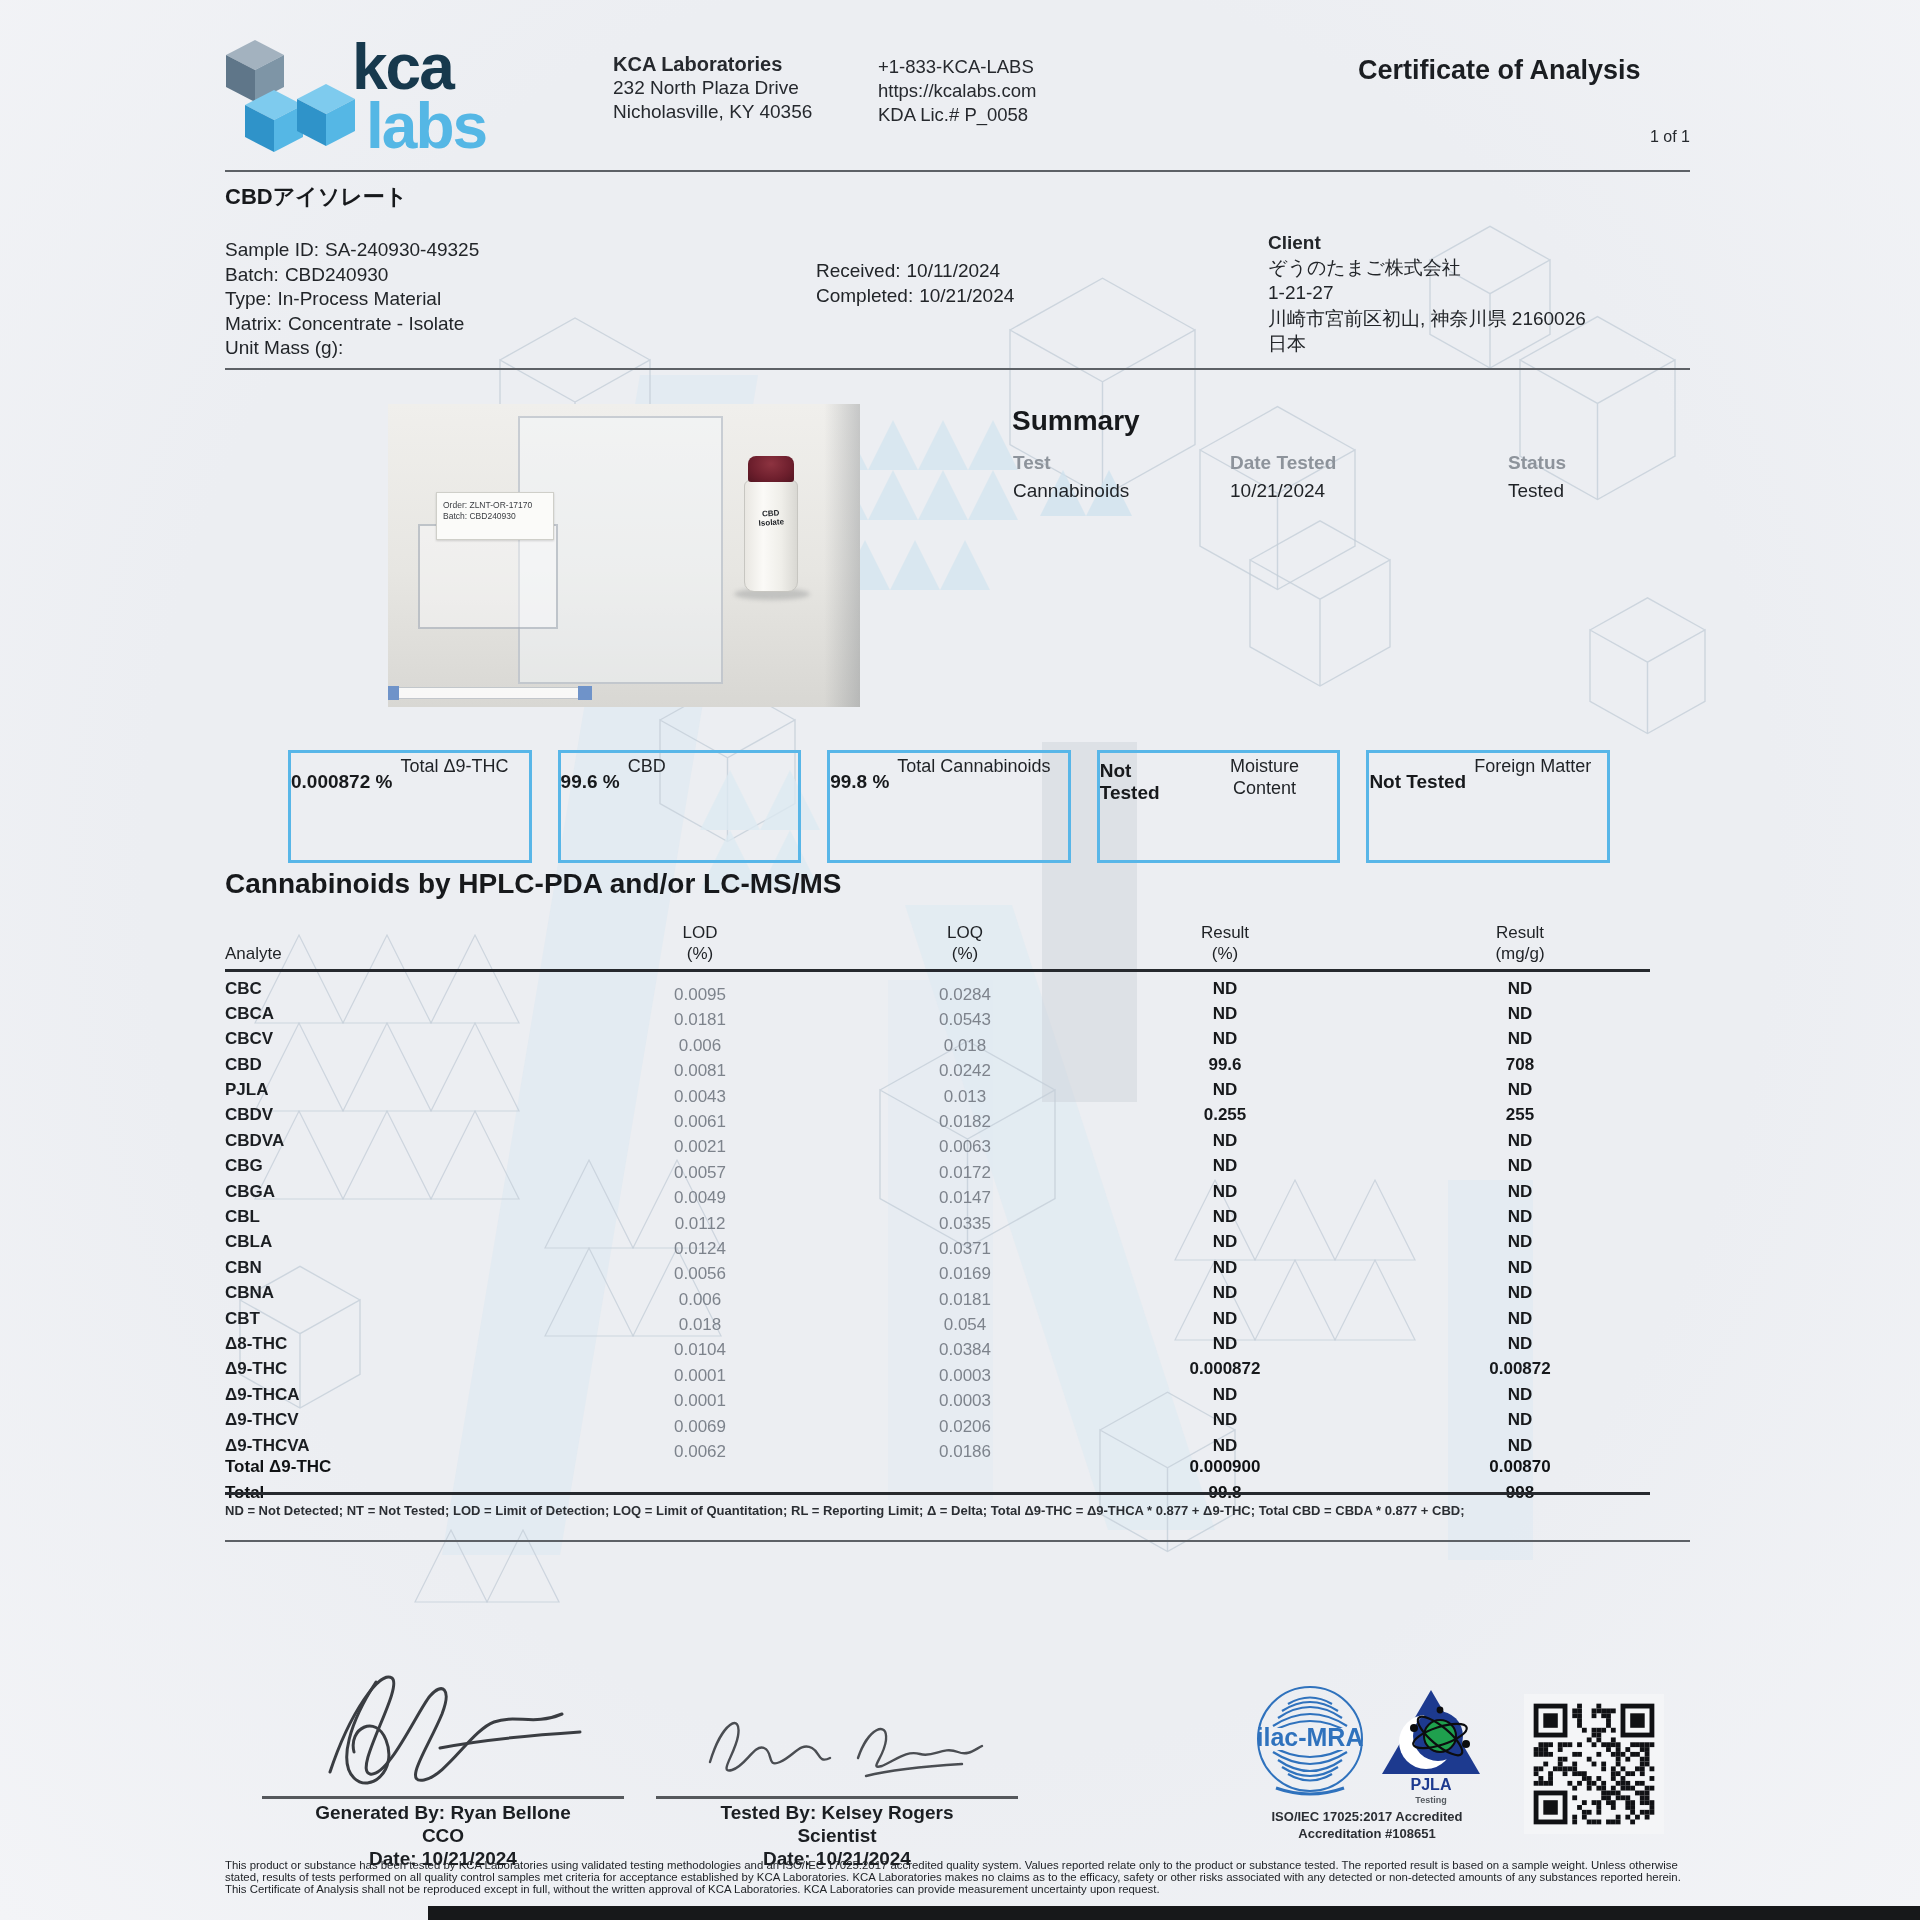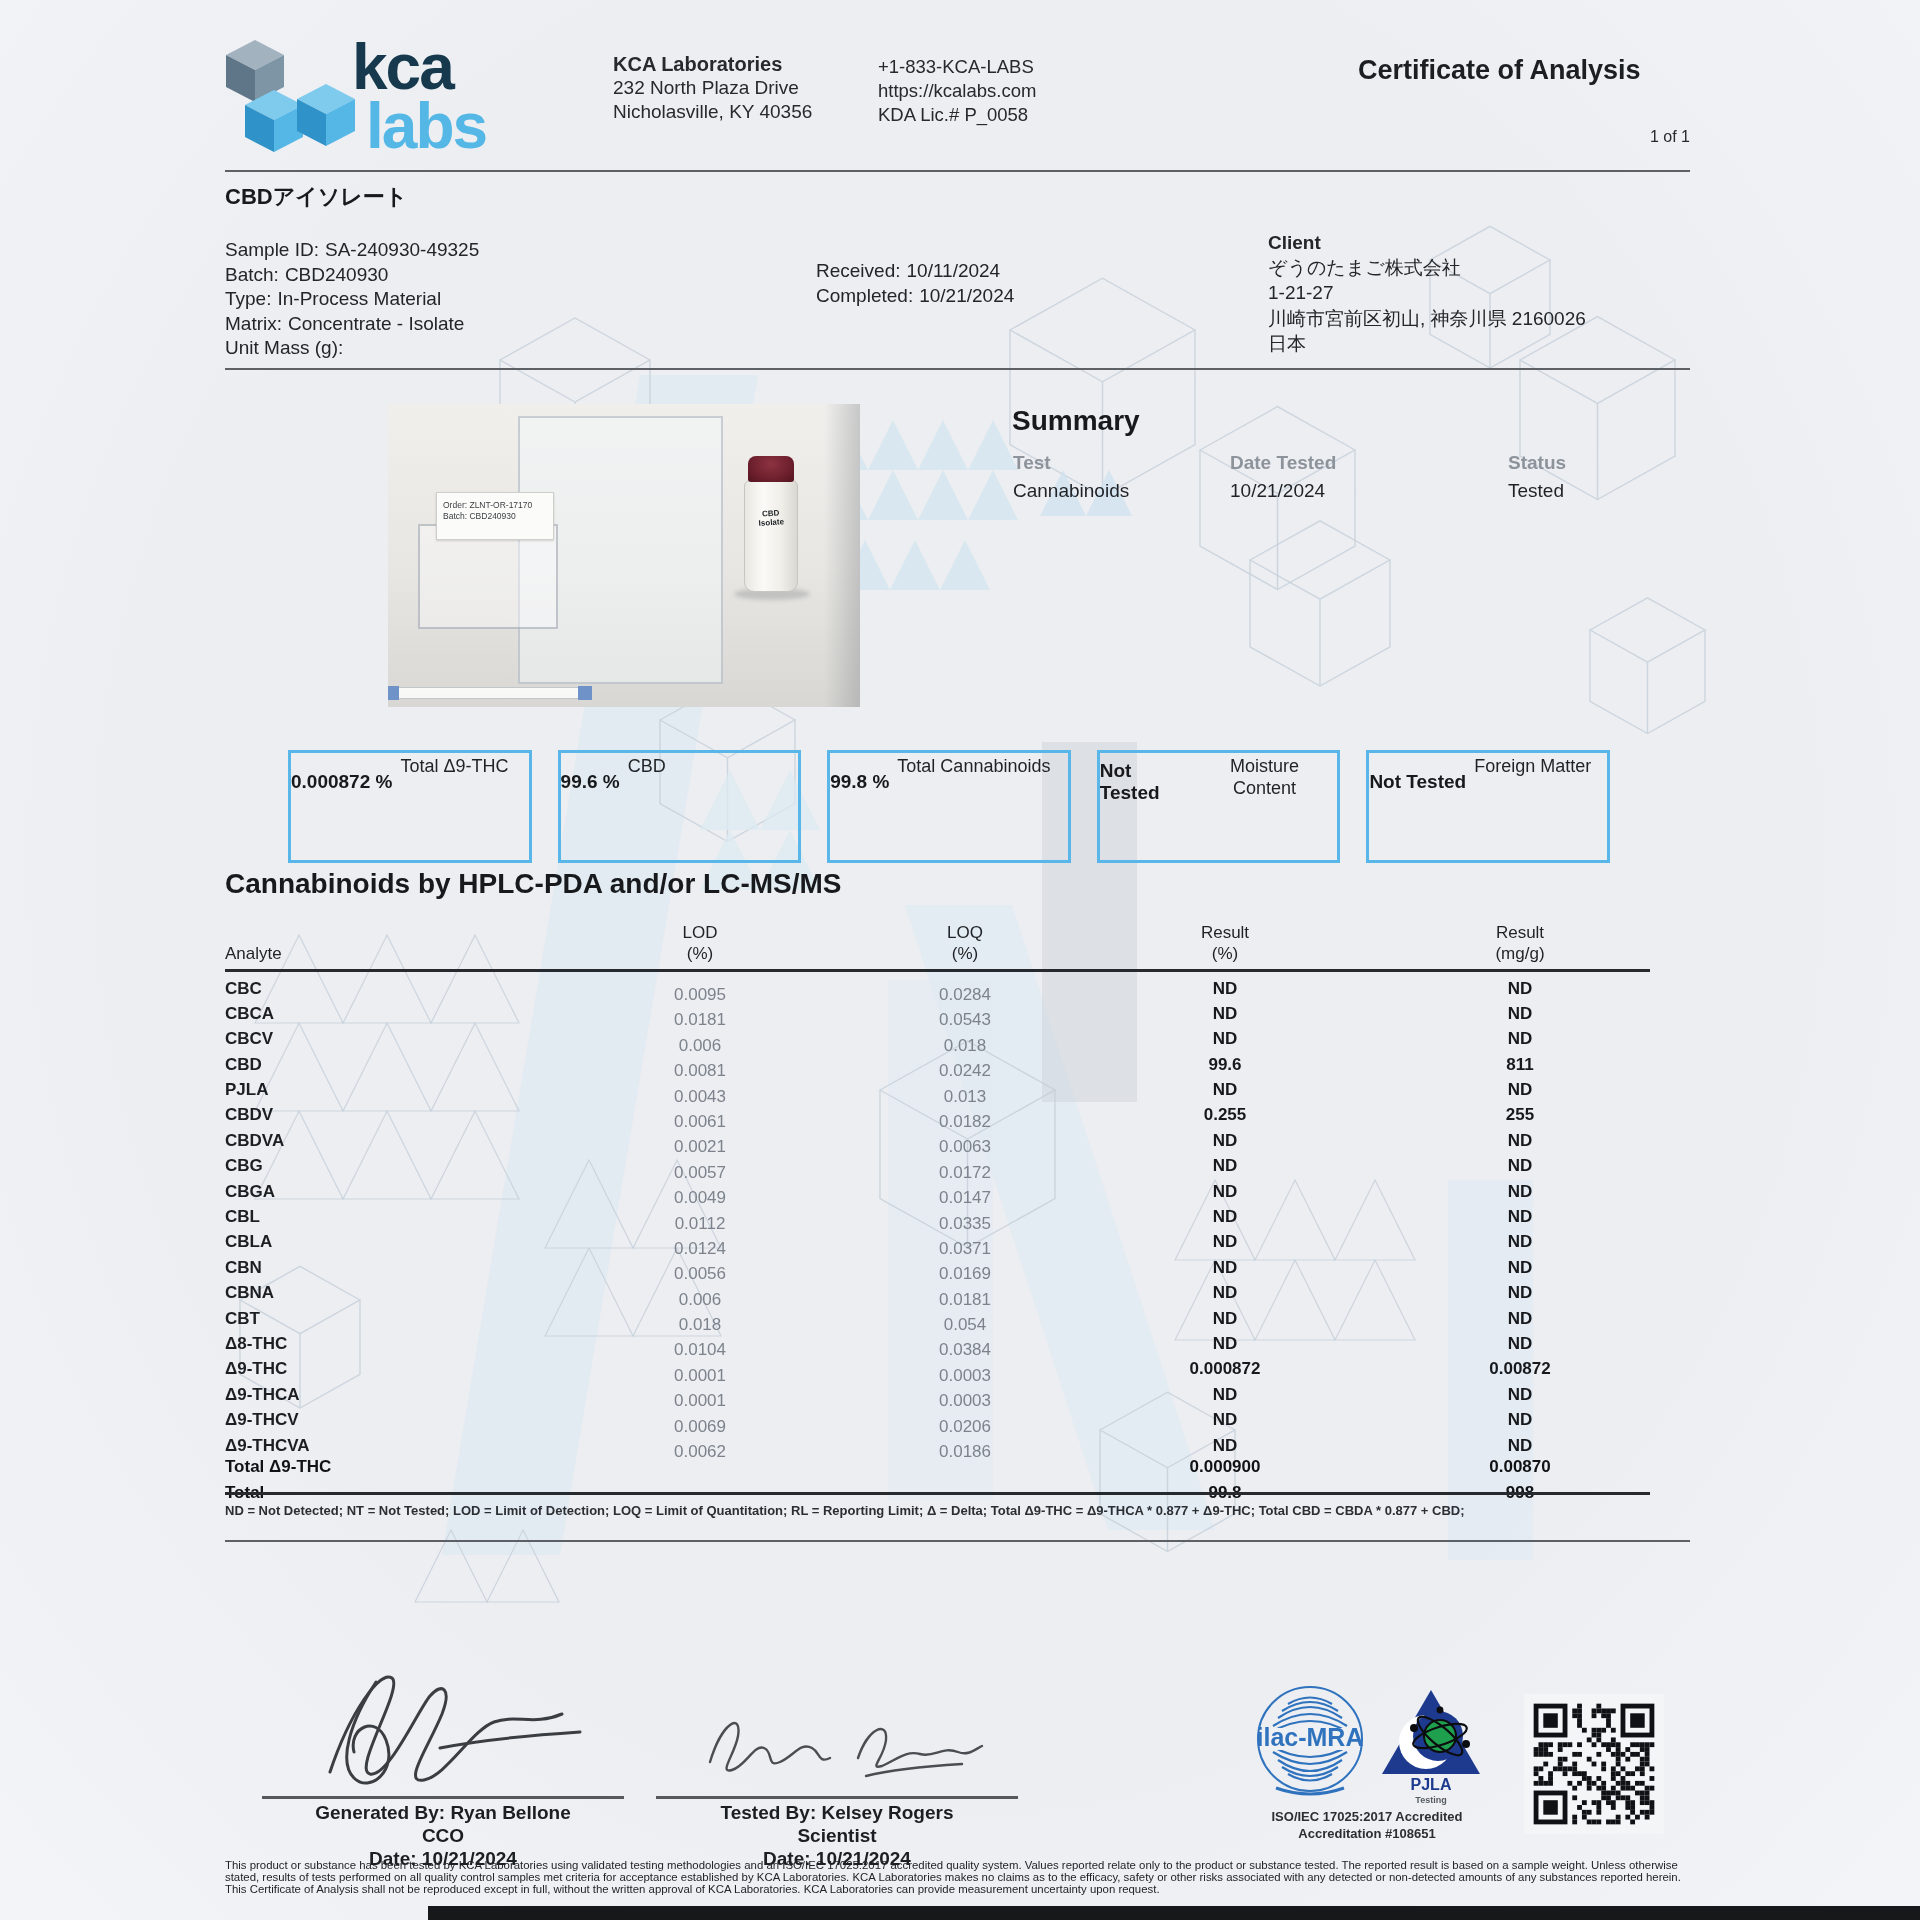--- a/index.html
+++ b/index.html
@@ -358,21 +358,21 @@
           <div class="c-num">0.006</div>
           <div class="c-num">0.018</div>
           <div class="c-res">ND</div>
           <div class="c-res">ND</div>
         </div>
         <div class="trow">
           <div class="c-analyte">CBD</div>
           <div class="c-num">0.0081</div>
           <div class="c-num">0.0242</div>
           <div class="c-res">99.6</div>
-          <div class="c-res">811</div>
+          <div class="c-res">708</div>
         </div>
         <div class="trow">
           <div class="c-analyte">PJLA</div>
           <div class="c-num">0.0043</div>
           <div class="c-num">0.013</div>
           <div class="c-res">ND</div>
           <div class="c-res">ND</div>
         </div>
         <div class="trow">
           <div class="c-analyte">CBDV</div>

